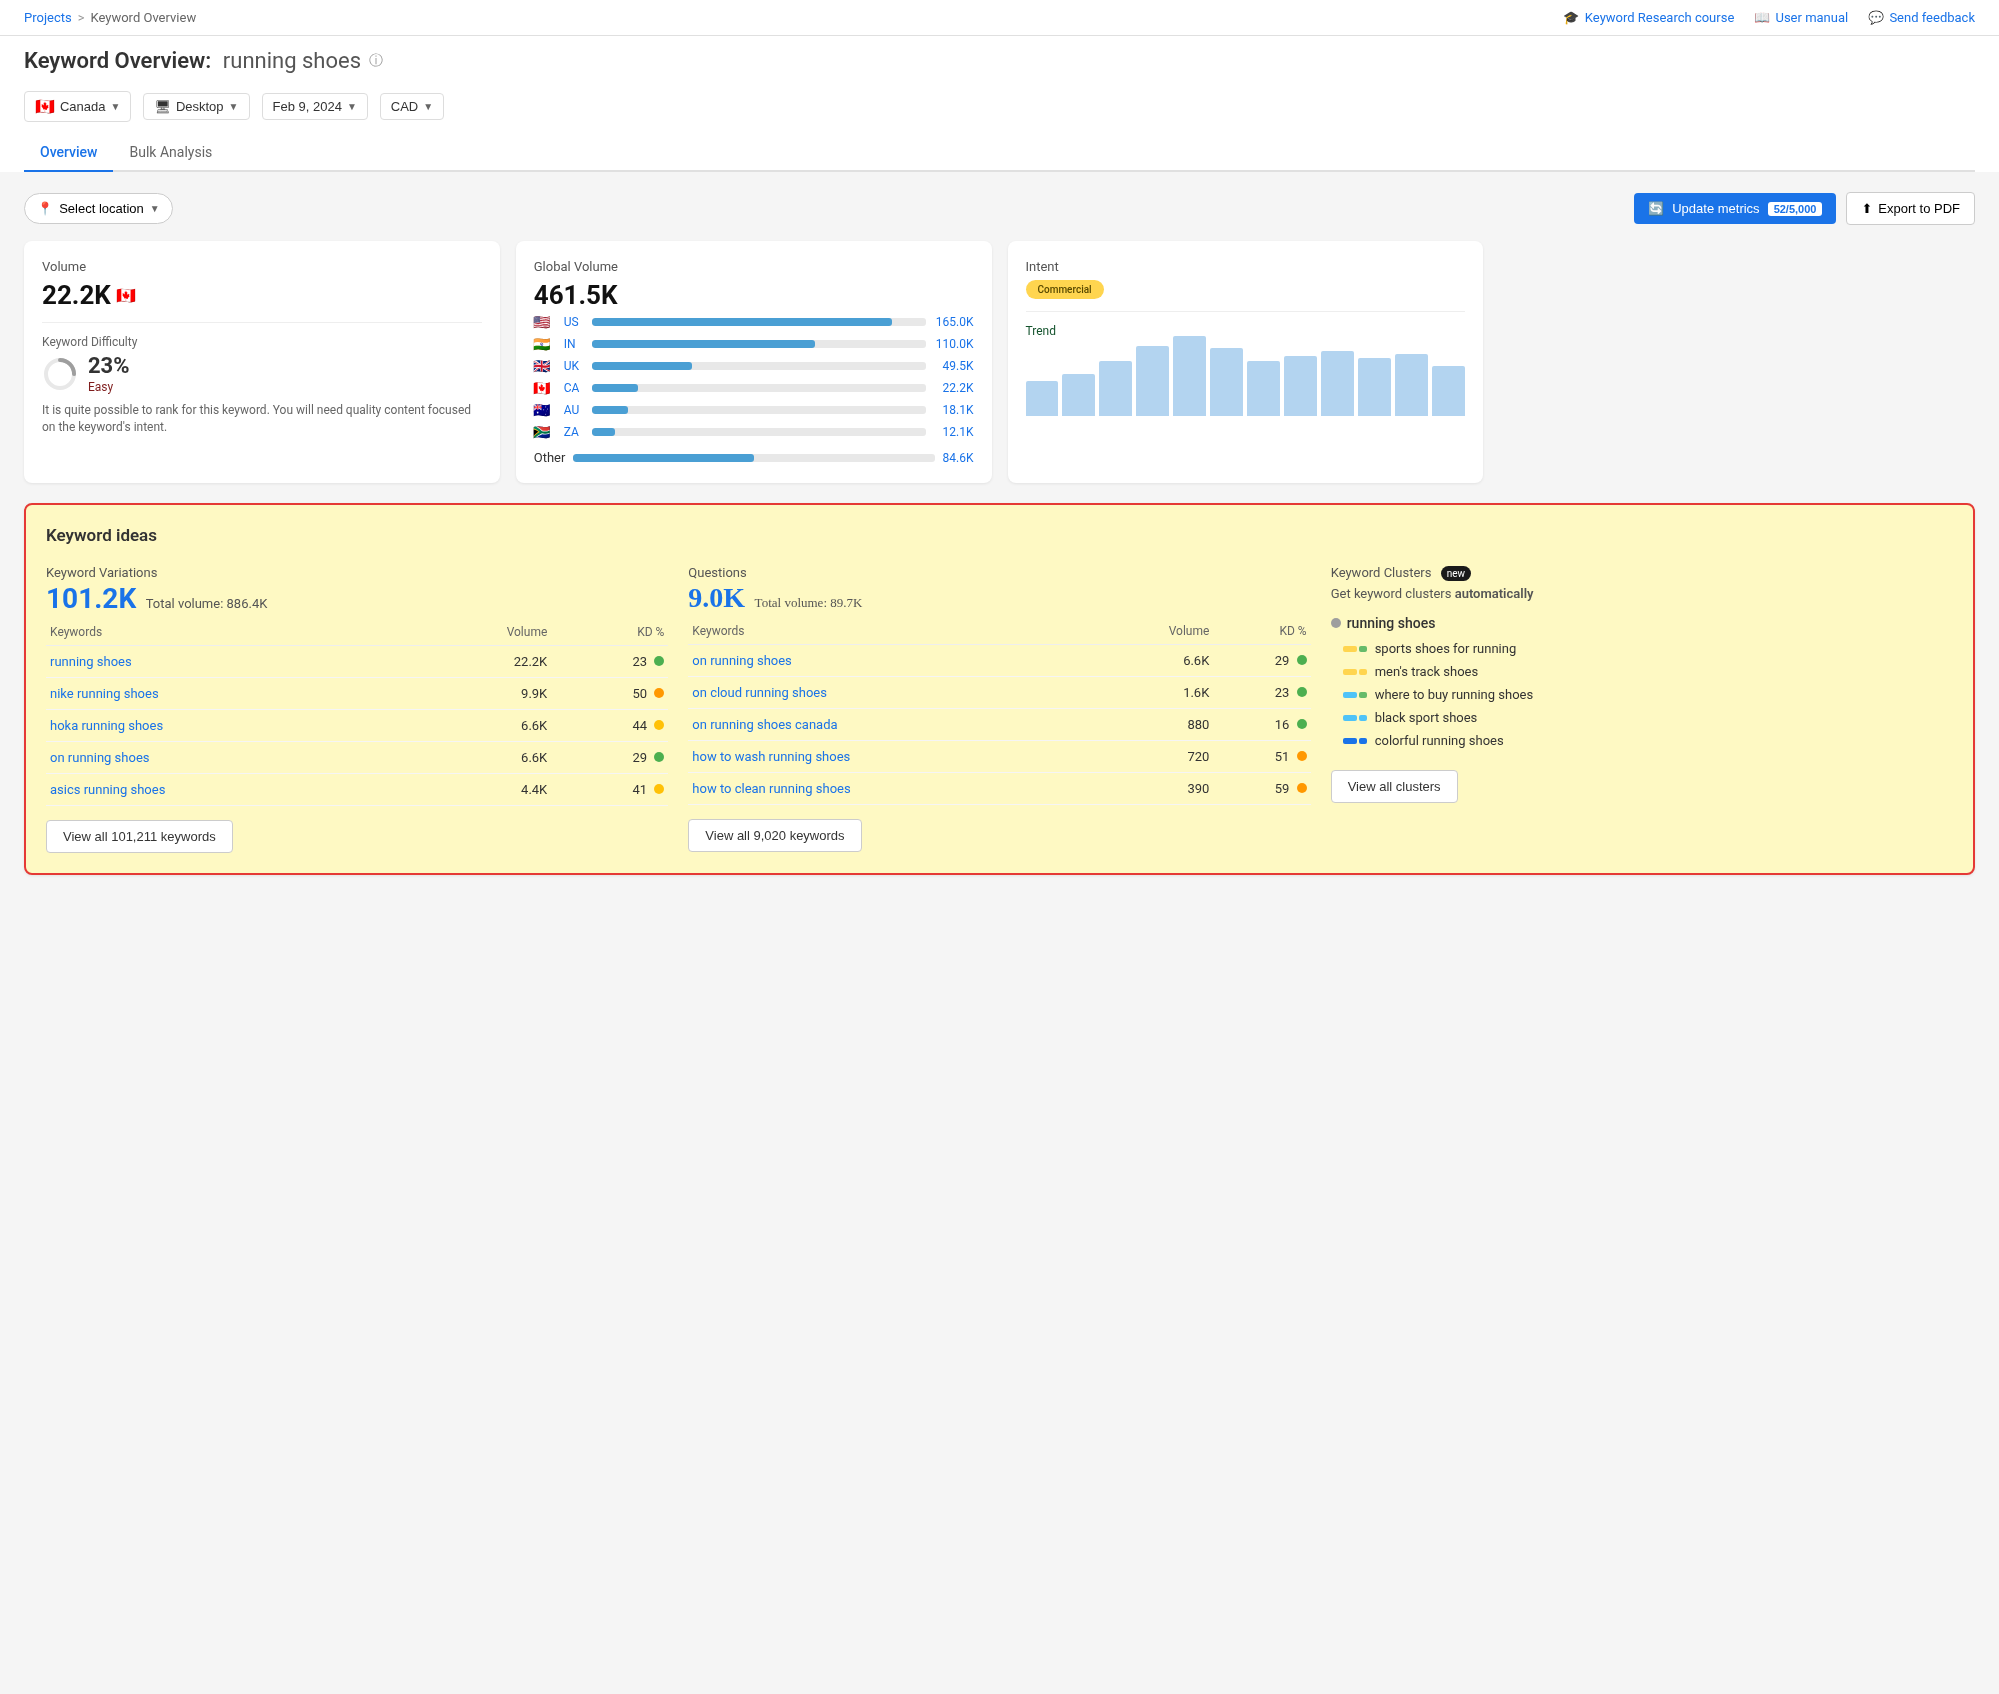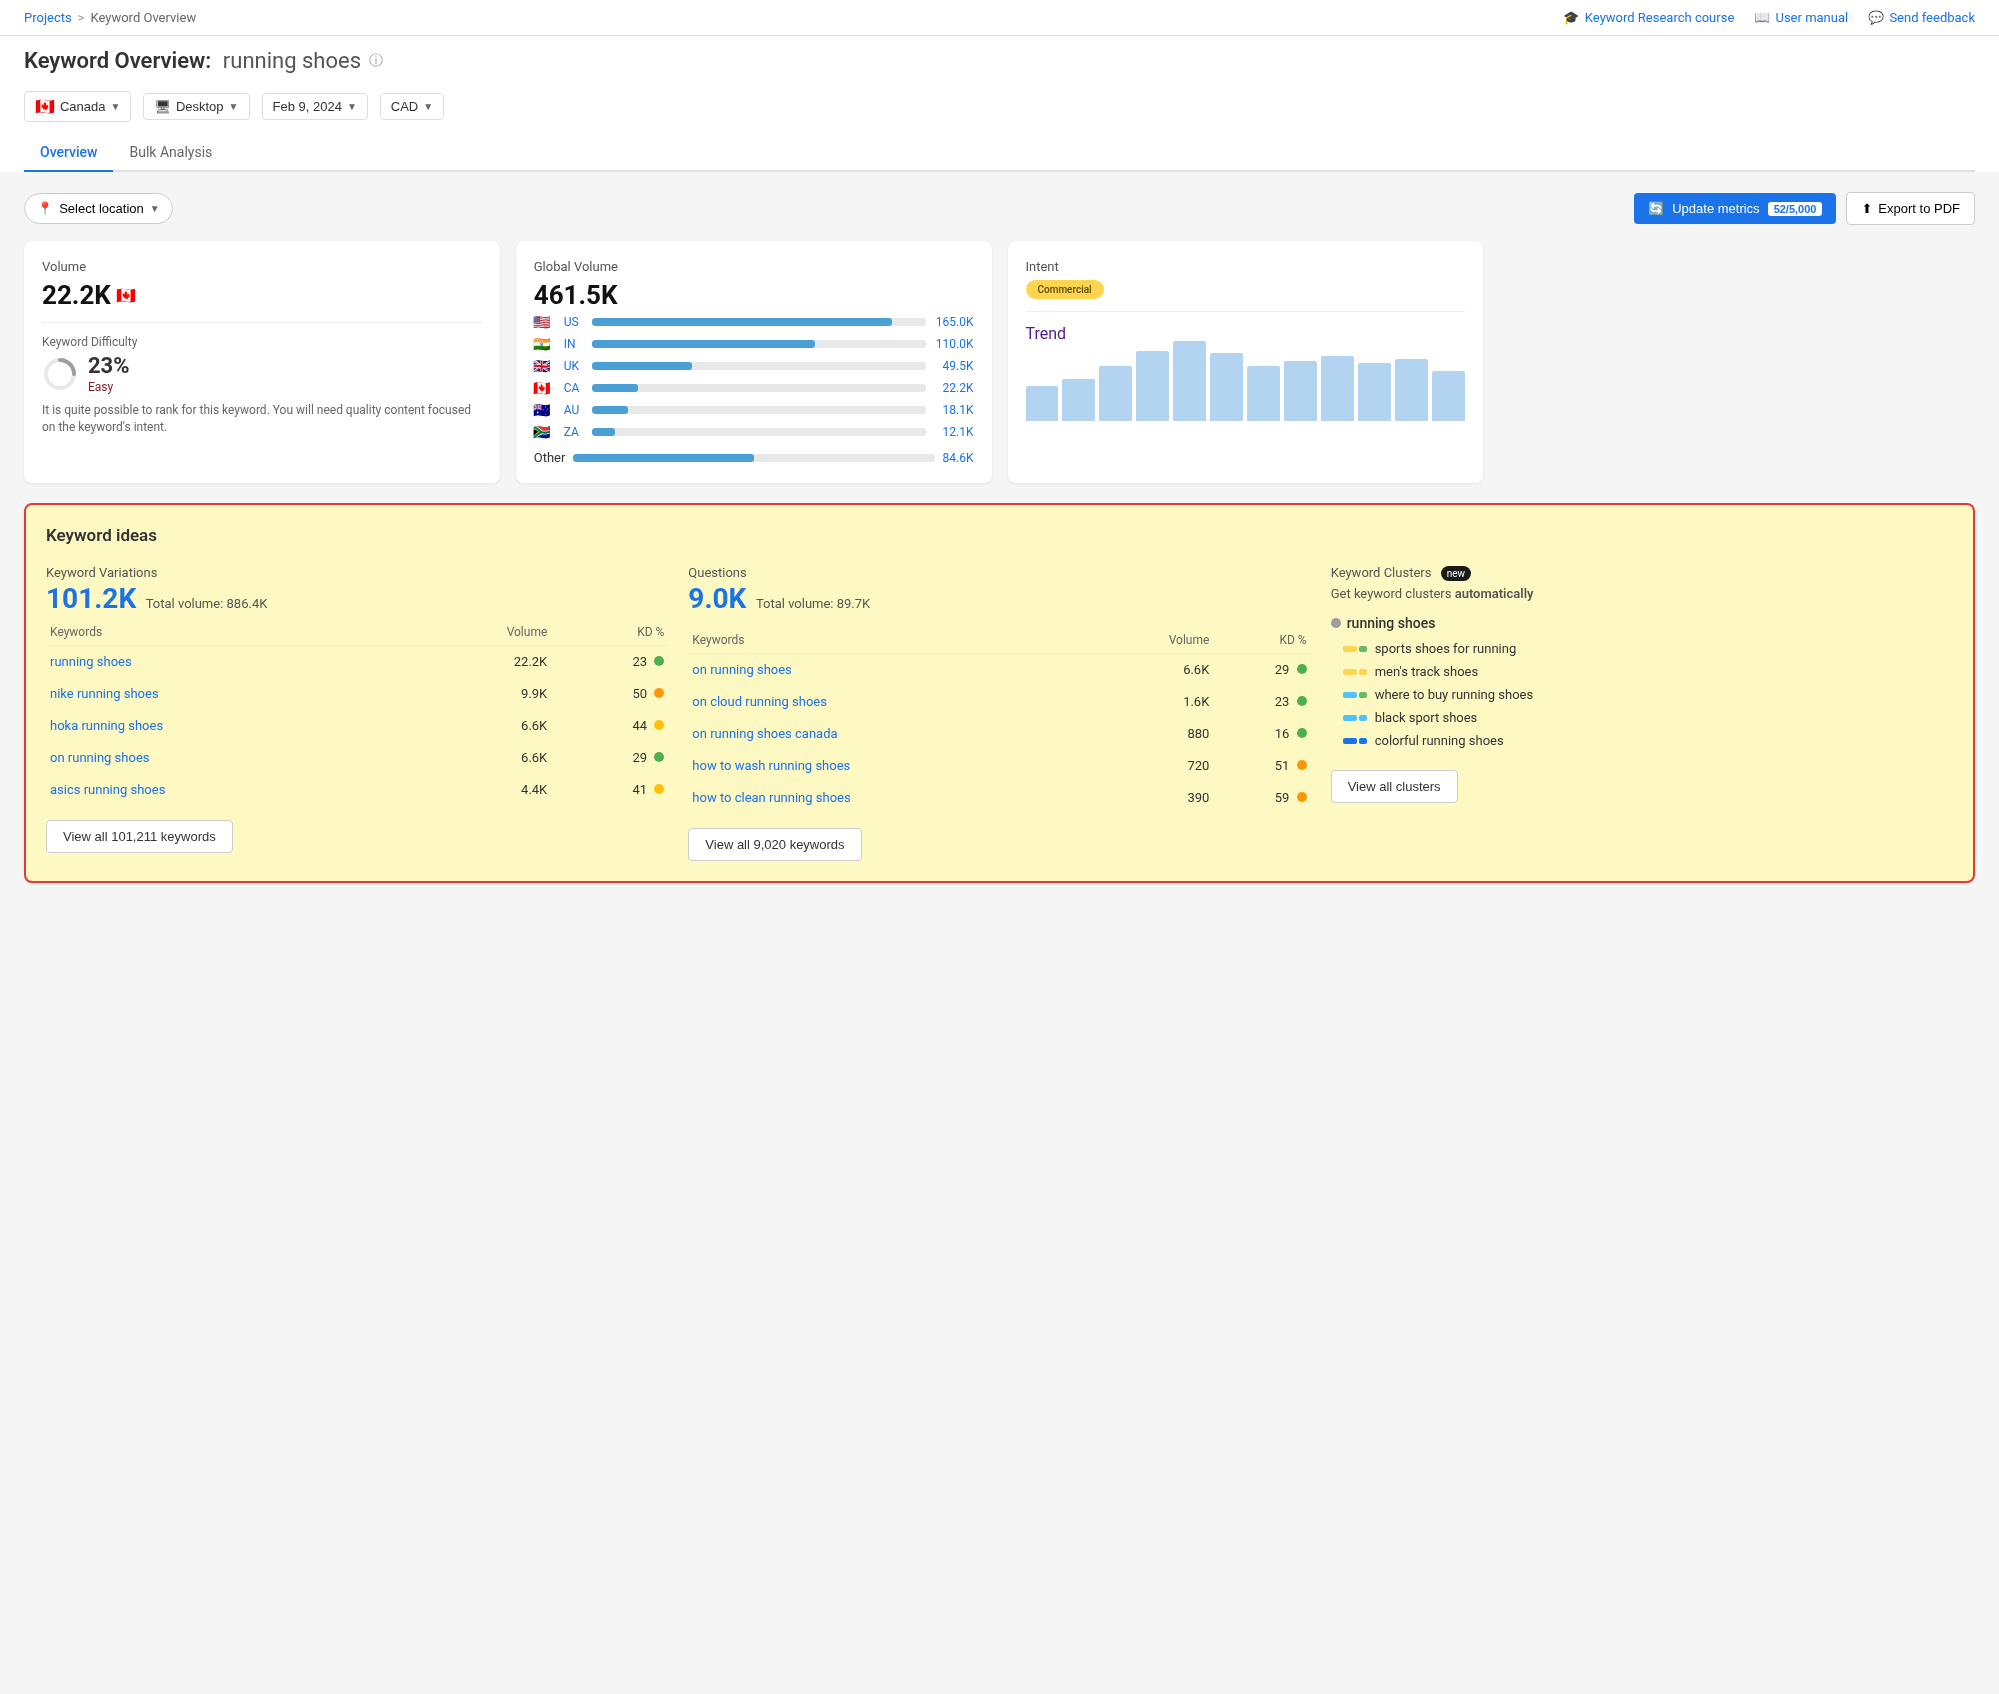--- a/index.html
+++ b/index.html
@@ -55,21 +55,21 @@
     .global-row .country-name { width: 20px; color: #1a73e8; font-size: 12px; }
     .bar-container { flex: 1; background: #e8e8e8; border-radius: 3px; height: 8px; overflow: hidden; }
     .bar-fill { height: 100%; background: #4a9fd4; border-radius: 3px; }
     .global-row .count { min-width: 40px; text-align: right; font-size: 12px; color: #1a73e8; }
     .other-row { display: flex; align-items: center; gap: 8px; font-size: 13px; color: #333; margin-top: 4px; }
     .other-row .count { color: #1a73e8; font-size: 12px; margin-left: auto; }
     .other-bar { flex: 1; background: #e8e8e8; border-radius: 3px; height: 8px; overflow: hidden; }
     .other-bar-fill { height: 100%; background: #4a9fd4; border-radius: 3px; }
 
     .intent-badge { background: #ffd54f; color: #5a4a00; padding: 4px 12px; border-radius: 12px; font-size: 10px; font-weight: 500; display: inline-block; }
-    .trend-label { font-size: 16px; color: #4c1d95; margin-bottom: 8px; }
+    .trend-label { font-size: 12px; color: #14532d; margin-bottom: 8px; }
     .trend-bars { display: flex; align-items: flex-end; gap: 4px; height: 70px; }
     .trend-bar { flex: 1; background: #b3d4f0; border-radius: 2px 2px 0 0; }
 
     .pla-ads-row { display: flex; gap: 32px; margin-top: 8px; }
     .pla-ads-item .label { font-size: 12px; color: #555; margin-bottom: 4px; }
     .pla-ads-item .value { font-size: 22px; font-weight: 700; }
     .value-blue { color: #1a73e8; }
 
     .keyword-ideas-section { background: #fef9c3; border-radius: 8px; border: 2px solid #e53935; padding: 20px; box-shadow: 0 1px 3px rgba(0,0,0,0.08); }
     .section-title { font-size: 17px; font-weight: 600; margin-bottom: 20px; }
@@ -343,21 +343,21 @@
     <td class="right">4.4K</td>
     <td class="right">41 <span class="kd-dot dot-yellow"></span></td>
   </tr>
             </tbody>
         </table>
         <button class="view-all-btn">View all 101,211 keywords</button>
       </div>
 
       <div class="ideas-col">
         <div class="ideas-col-title">Questions</div>
-        <div style="margin-bottom:12px;">
+        <div style="margin-bottom:4px;font-family:Liberation Serif, serif;">
           <span class="ideas-big-num">9.0K</span>
           <span class="ideas-total">
             <span>Total volume:</span>
             <span>89.7K</span>
           </span>
         </div>
         <table class="kw-table">
           <thead>
             <tr>
               <th>Keywords</th>

